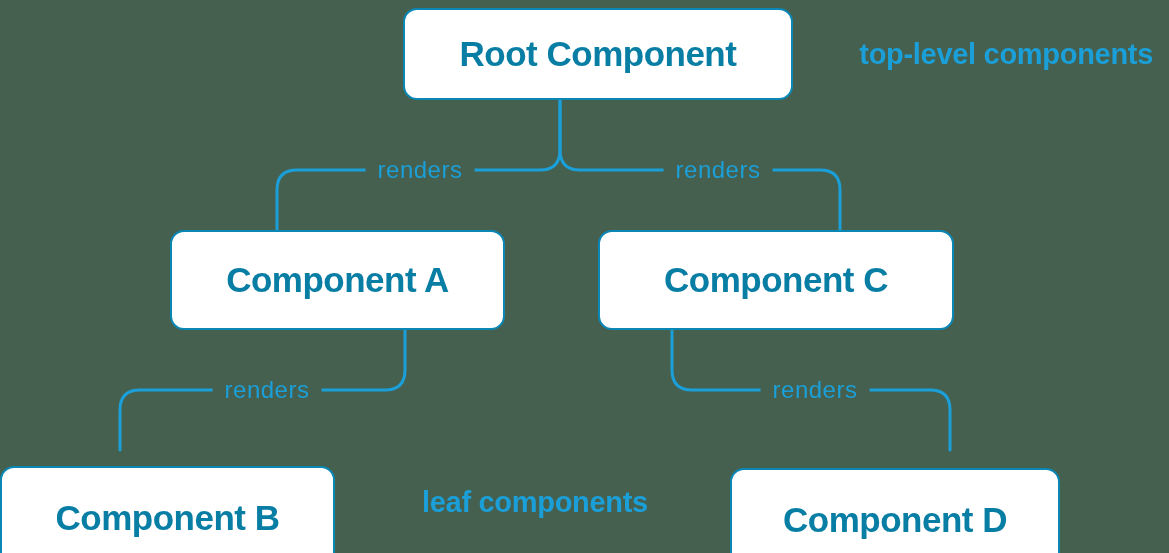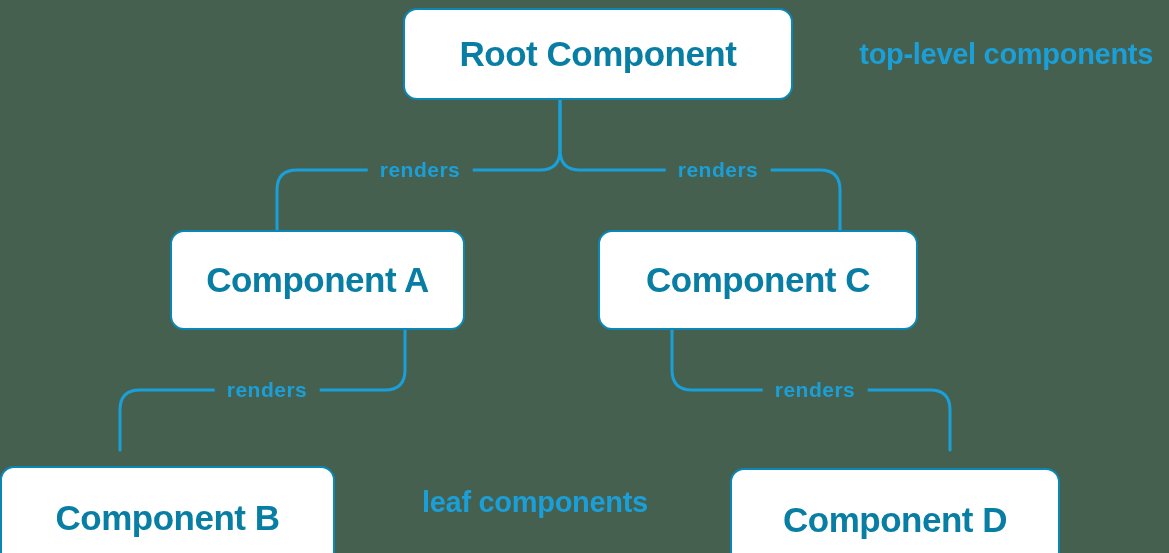--- a/index.html
+++ b/index.html
@@ -35,31 +35,31 @@
     background:#ffffff;
     border:2.5px solid var(--box-border);
     border-radius:14px;
     display:flex;align-items:center;justify-content:center;
     color:var(--box-text);
     font-size:35px;
     font-weight:600;
     letter-spacing:-0.5px;
   }
   .node-root{left:367px;top:8px;width:390px;height:92px;margin-left:36px;}
-  .node-a{left:170px;top:230px;width:295px;height:100px;}
-  .node-c{left:598px;top:230px;width:320px;height:100px;justify-content:center;}
+  .node-a{left:170px;top:230px;width:335px;height:100px;}
+  .node-c{left:598px;top:230px;width:356px;height:100px;justify-content:center;}
   .node-b{left:0px;top:450px;width:335px;height:103px;margin-top:16px;}
   .node-d{left:730px;top:468px;width:330px;height:103px;}
   .edge-label{
     position:absolute;
     transform:translate(-50%,-50%);
     background:var(--bg);
     color:var(--line);
-    font-size:21px;
-    font-weight:700;
+    font-size:24px;
+    font-weight:400;
     letter-spacing:0.5px;
     padding:0 12px;
     white-space:nowrap;
   }
   .edge-label-1{left:420px;top:170px;}
   .edge-label-2{left:718px;top:170px;}
   .edge-label-3{left:267px;top:390px;}
   .edge-label-4{left:815px;top:390px;}
   .annotation{
     position:absolute;

